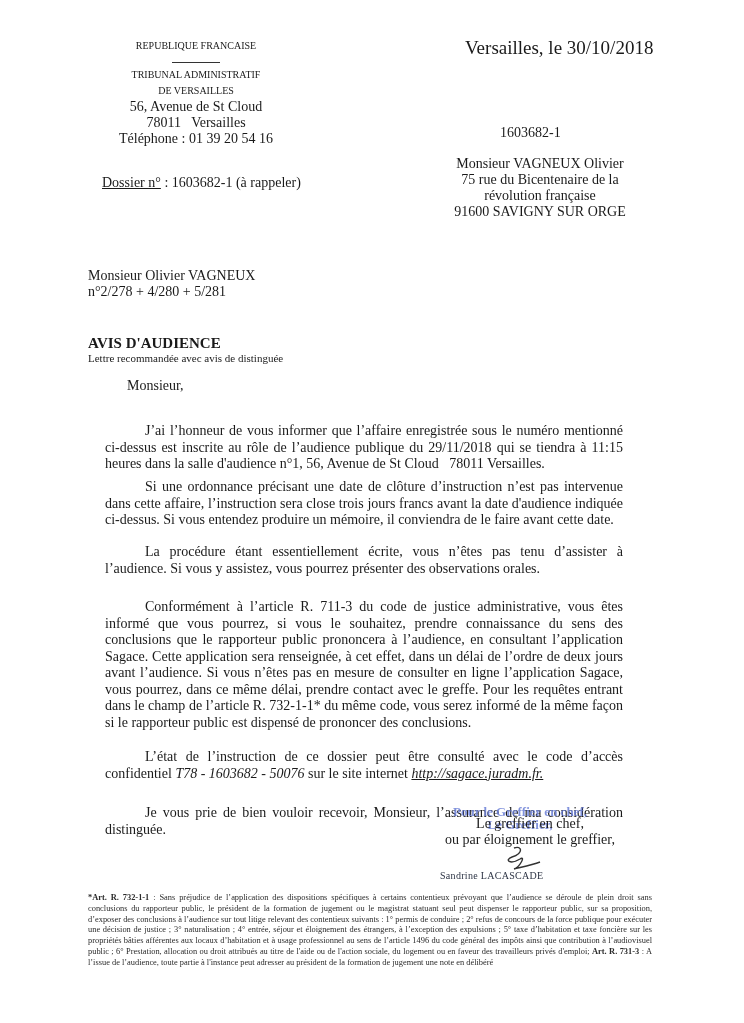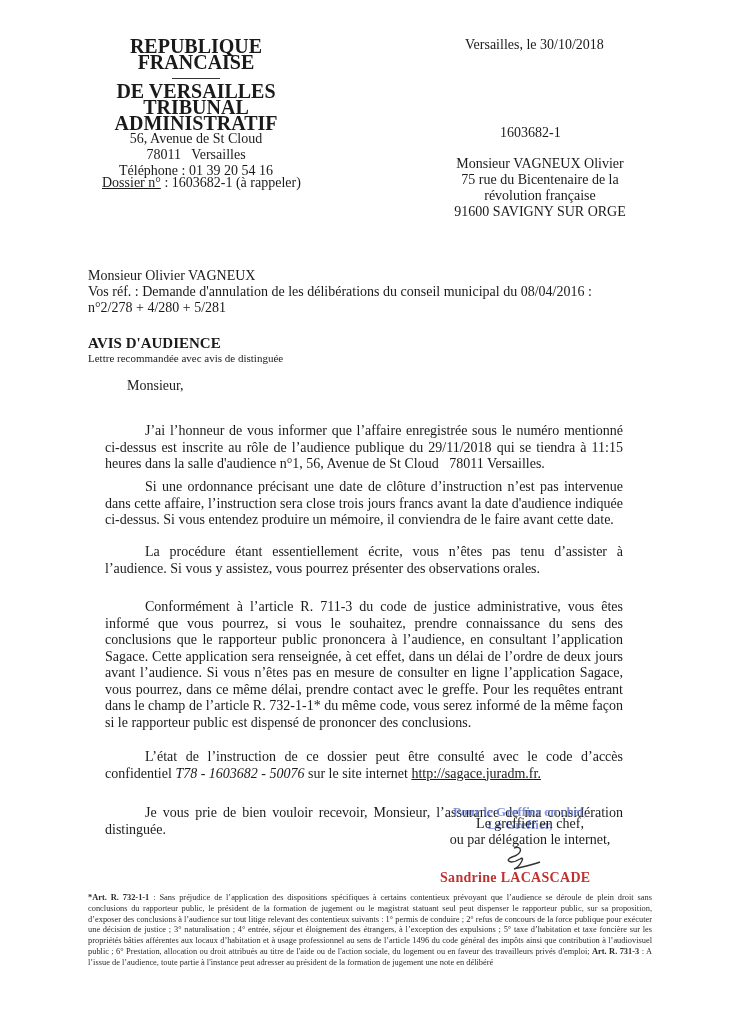--- a/index.html
+++ b/index.html
@@ -1,56 +1,56 @@
 <!DOCTYPE html>
 <html><head>
 <meta charset="utf-8">
 <style>
   html, body { margin: 0; padding: 0; background: #ffffff; }
   body { width: 744px; height: 1023px; position: relative; overflow: hidden;
          font-family: "Liberation Serif", "DejaVu Serif", serif; color: #1a1a1a; }
   .abs { position: absolute; }
   .center { text-align: center; }
   .hdr-left { left: 84px; top: 38px; width: 224px; font-size: 14px; line-height: 16px; }
-  .hdr-left .bold { font-weight: bold; font-size: 20px; }
+  .hdr-left .bold { font-weight: normal; font-size: 10px; }
   .hdr-left .rule { width: 48px; height: 1px; background: #333; margin: 8px auto 4px; }
   .dossier { left: 102px; top: 175px; font-size: 14px; }
   .dossier u { text-decoration: underline; }
-  .date { left: 465px; top: 37px; font-size: 14px; }
+  .date { left: 465px; top: 37px; font-size: 19px; }
   .ref-num { left: 500px; top: 125px; font-size: 14px; }
   .recipient { left: 440px; top: 156px; width: 200px; font-size: 14px; line-height: 16px; }
   .vosref { left: 88px; top: 268px; font-size: 14px; line-height: 16px; }
   .avis { left: 88px; top: 335px; font-size: 15px; font-weight: bold; }
   .lrar { left: 88px; top: 352px; font-size: 11px; }
   .salut { left: 127px; top: 378px; font-size: 14px; }
   .para { left: 88px; width: 552px; font-size: 14px; line-height: 16.5px; text-align: justify; }
   .para p { margin: 17px; text-indent: 40px; }
   .p1 { top: 406px; }
   .p2 { top: 462px; font-family: Liberation Serif, serif; }
   .p3 { top: 527px; }
   .p4 { top: 582px; }
   .p5 { top: 732px; }
   .p6 { top: 788px; }
   .sign { left: 380px; top: 816px; width: 300px; font-size: 14px; line-height: 16px; }
   .stamp1 { left: 420px; top: 805px; width: 200px; color: #6b7fd6; font-weight: bold; font-size: 13px; line-height: 13px; opacity: 0.85; }
-  .stamp2 { left: 440px; top: 870px; color: #b91c1c; font-weight: bold; font-size: 14px; letter-spacing: 0.3px; opacity: 0.9; }
+  .stamp2 { left: 440px; top: 870px; color: #0f172a; font-weight: normal; font-size: 10px; letter-spacing: 0.3px; opacity: 0.9; }
   .sig-mark { left: 500px; top: 845px; width: 45px; height: 28px; }
   .footnote { left: 88px; top: 893px; width: 564px; font-size: 8.4px; line-height: 10.8px; text-align: justify; color: #2a2a2a; }
   .footnote b { font-weight: bold; }
-  .link { text-decoration: underline; }
+  .link { font-style: italic; text-decoration: underline; }
   .code { font-style: italic; }
 </style>
 </head>
 <body>
 
 <div class="abs hdr-left center">
   <div class="bold">REPUBLIQUE FRANCAISE</div>
   <div class="rule"></div>
+  <div class="bold">TRIBUNAL ADMINISTRATIF</div>
   <div class="bold">DE VERSAILLES</div>
-  <div class="bold">TRIBUNAL ADMINISTRATIF</div>
   <div>56, Avenue de St Cloud</div>
   <div style="white-space:pre">78011   Versailles</div>
   <div>Téléphone : 01 39 20 54 16</div>
 </div>
 
 <div class="abs dossier">
   <u>Dossier n°</u><span> : 1603682-1 (à rappeler)</span>
 </div>
 
 <div class="abs date">Versailles, le 30/10/2018</div>
@@ -58,21 +58,20 @@
 
 <div class="abs recipient center">
   <div>Monsieur VAGNEUX Olivier</div>
   <div>75 rue du Bicentenaire de la</div>
   <div>révolution française</div>
   <div>91600 SAVIGNY SUR ORGE</div>
 </div>
 
 <div class="abs vosref">
   <div>Monsieur Olivier VAGNEUX</div>
-  <div>Vos réf. : Demande d'annulation de les délibérations du conseil municipal du 08/04/2016 :</div>
   <div>n°2/278 + 4/280 + 5/281</div>
 </div>
 
 <div class="abs avis">AVIS D'AUDIENCE</div>
 <div class="abs lrar">Lettre recommandée avec avis de distinguée</div>
 <div class="abs salut">Monsieur,</div>
 
 <div class="abs para p1">
     <p style="white-space:pre-wrap">J’ai l’honneur de vous informer que l’affaire enregistrée sous le numéro mentionné ci-dessus est inscrite au rôle de l’audience publique du 29/11/2018 qui se tiendra à 11:15 heures dans la salle d'audience n°1, 56, Avenue de St Cloud   78011 Versailles.</p>
   </div>
@@ -92,21 +91,21 @@
     <p>Je vous prie de bien vouloir recevoir, Monsieur, l’assurance de ma considération distinguée.</p>
   </div>
 
 <div class="abs stamp1 center">
   <div>Pour le Greffier en chef,</div>
   <div style="">Le Greffier,</div>
 </div>
 
 <div class="abs sign center">
   <div>Le greffier en chef,</div>
-  <div>ou par délégation le internet,</div>
+  <div>ou par éloignement le greffier,</div>
 </div>
 
 <svg class="abs sig-mark" viewBox="0 0 45 28">
   <path d="M14 3 C 22 0, 24 8, 12 12 C 4 15, 10 20, 20 14 C 26 10, 20 22, 14 24 C 22 22, 32 20, 40 17" fill="none" stroke="#333" stroke-width="1.4"></path>
 </svg>
 
 <div class="abs stamp2">Sandrine LACASCADE</div>
 
 <div class="abs footnote">
   <b>*Art. R. 732-1-1</b><span> : Sans préjudice de l’application des dispositions spécifiques à certains contentieux prévoyant que l’audience se déroule de plein droit sans conclusions du rapporteur public, le président de la formation de jugement ou le magistrat statuant seul peut dispenser le rapporteur public, sur sa proposition, d’exposer des conclusions à l’audience sur tout litige relevant des contentieux suivants : 1° permis de conduire ; 2° refus de concours de la force publique pour exécuter une décision de justice ; 3° naturalisation ; 4° entrée, séjour et éloignement des étrangers, à l’exception des expulsions ; 5° taxe d’habitation et taxe foncière sur les propriétés bâties afférentes aux locaux d’habitation et à usage professionnel au sens de l’article 1496 du code général des impôts ainsi que contribution à l’audiovisuel public ; 6° Prestation, allocation ou droit attribués au titre de l'aide ou de l'action sociale, du logement ou en faveur des travailleurs privés d'emploi; </span><b>Art. R. 731-3</b><span> : A l’issue de l’audience, toute partie à l'instance peut adresser au président de la formation de jugement une note en délibéré</span>

